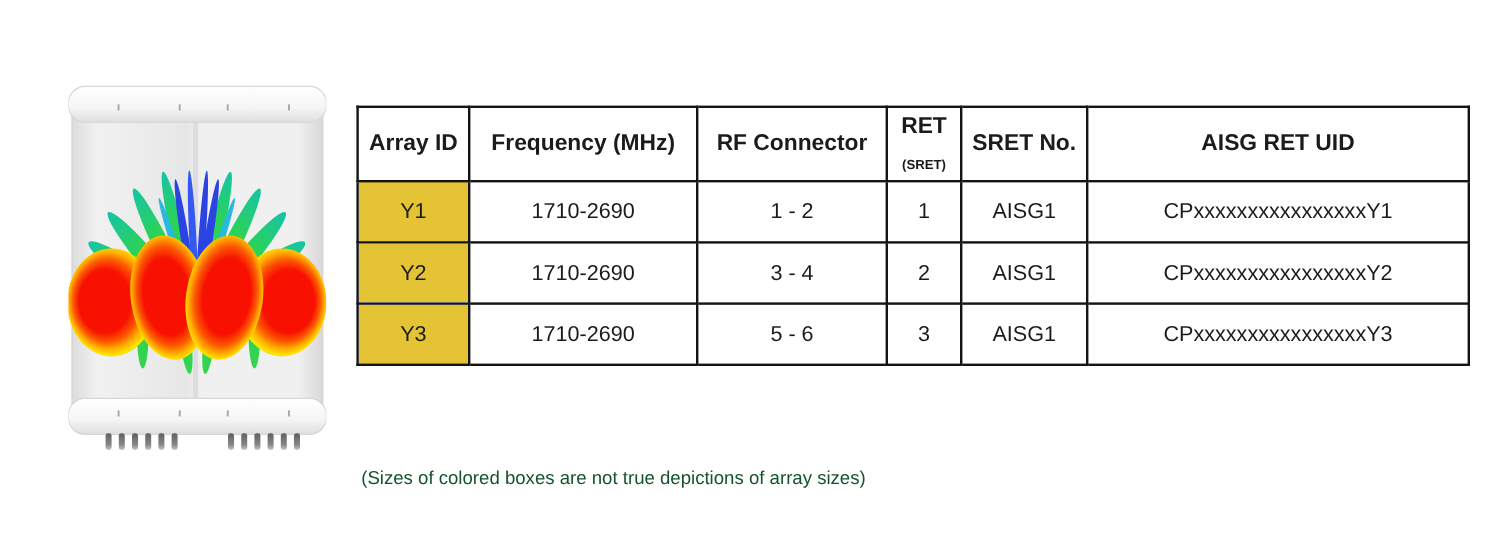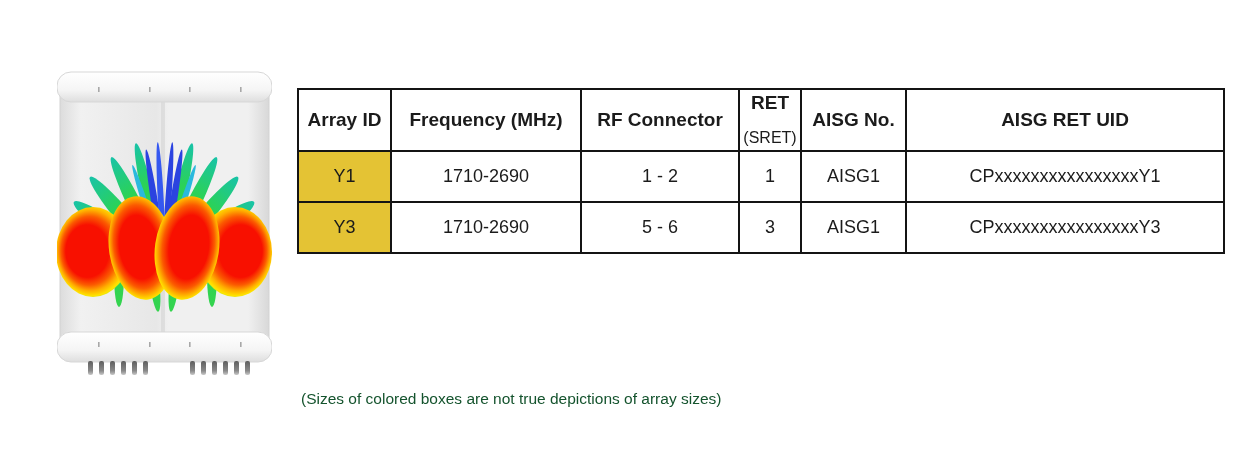--- a/index.html
+++ b/index.html
@@ -43,21 +43,21 @@
     font-size:18px;
     font-weight:normal;
   }
   .col-array{width:93px;}
   .col-freq{width:190px;}
   .col-rf{width:158px;}
   .col-ret{width:62px;}
   .col-aisg{width:105px;}
   .col-uid{width:318px;}
   .hl{background:var(--hl,#e4c334) !important;}
-  .h-sub{font-size:16px;font-weight:normal;margin-top:15px;}
+  .h-sub{font-size:11px;font-weight:bold;margin-top:15px;}
   
   .note{
     position:absolute;left:301px;top:390px;
     font-size:15.5px;color:#14532d;
   }
 </style>
 </head>
 <body>
 
 <div class="stage">
@@ -206,34 +206,42 @@
     </colgroup>
     <thead>
       <tr>
         <th>Array ID</th>
         <th>Frequency (MHz)</th>
         <th>RF Connector</th>
         <th>
           <div>RET</div>
           <div class="h-sub">(SRET)</div>
         </th>
-        <th>AISG No.</th>
+        <th>SRET No.</th>
         <th>AISG RET UID</th>
       </tr>
     </thead>
     <tbody>
       <tr>
         <td class="hl">Y1</td>
         <td>1710-2690</td>
         <td>1 - 2</td>
         <td>1</td>
         <td>AISG1</td>
         <td>CPxxxxxxxxxxxxxxxxY1</td>
       </tr>
       <tr>
+        <td class="hl">Y2</td>
+        <td>1710-2690</td>
+        <td>3 - 4</td>
+        <td>2</td>
+        <td>AISG1</td>
+        <td>CPxxxxxxxxxxxxxxxxY2</td>
+      </tr>
+      <tr>
         <td class="hl">Y3</td>
         <td>1710-2690</td>
         <td>5 - 6</td>
         <td>3</td>
         <td>AISG1</td>
         <td>CPxxxxxxxxxxxxxxxxY3</td>
       </tr>
     </tbody>
   </table>
 

